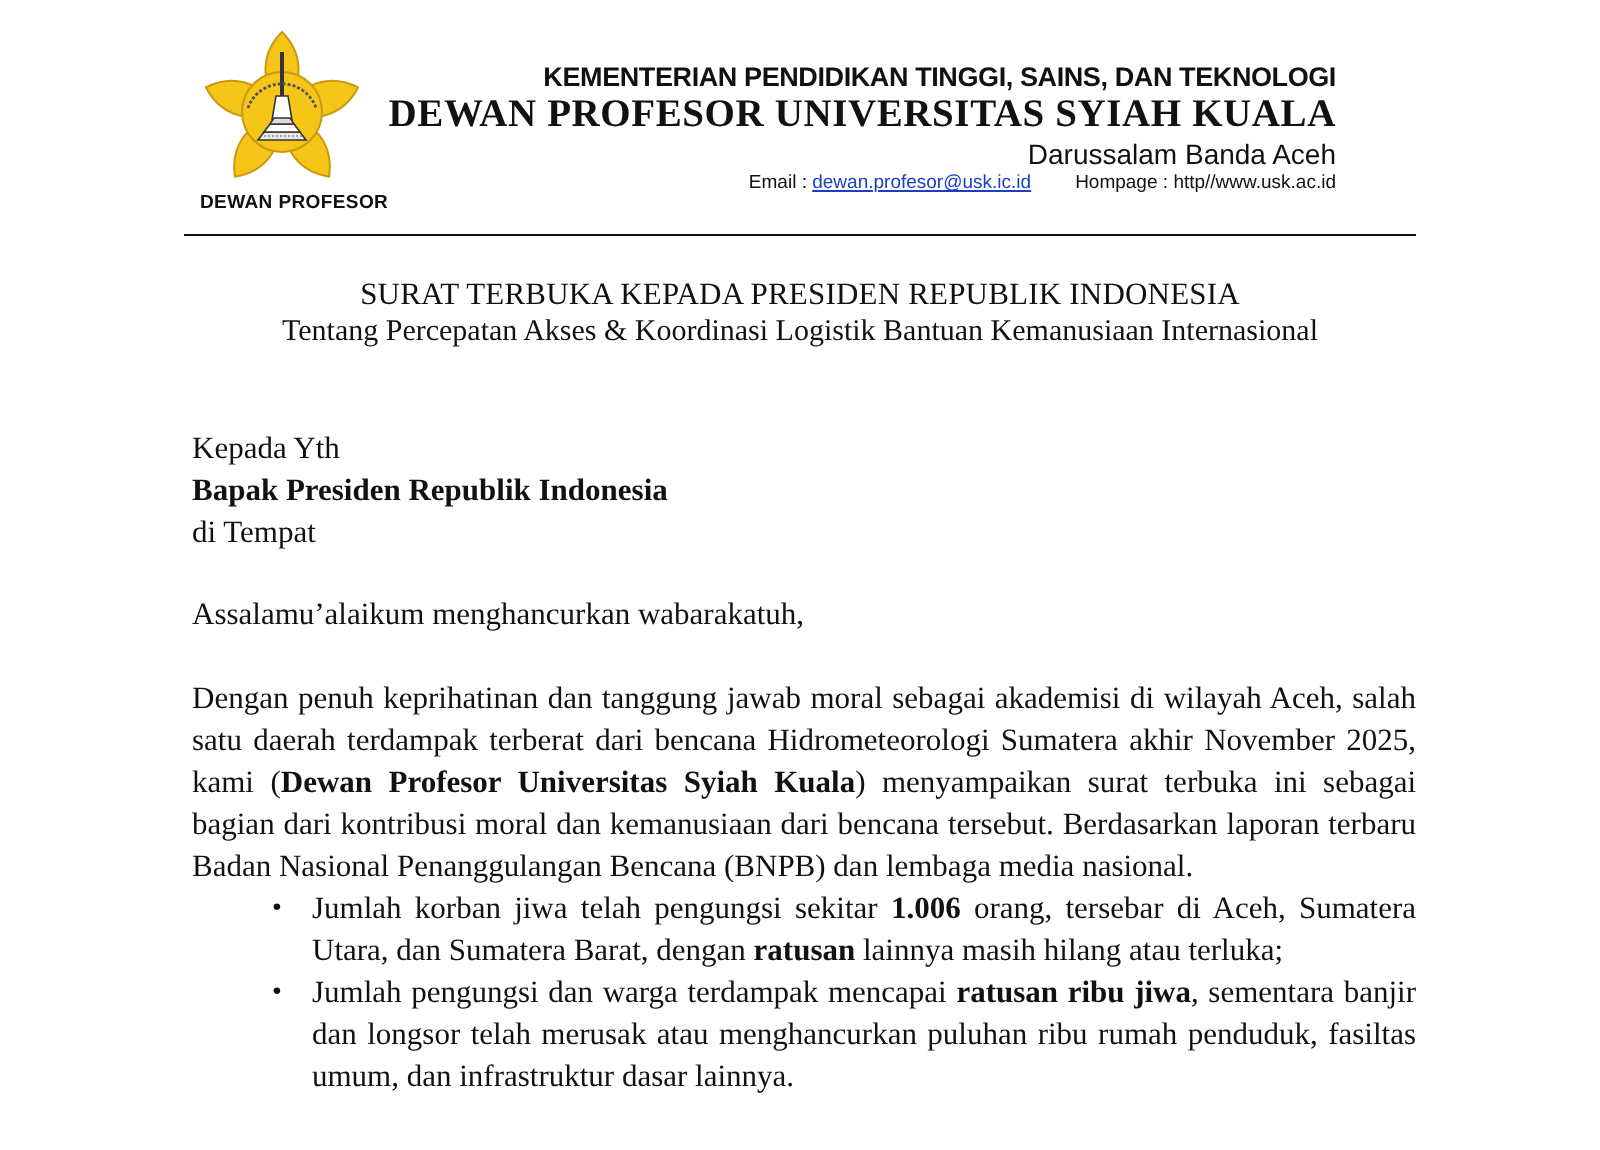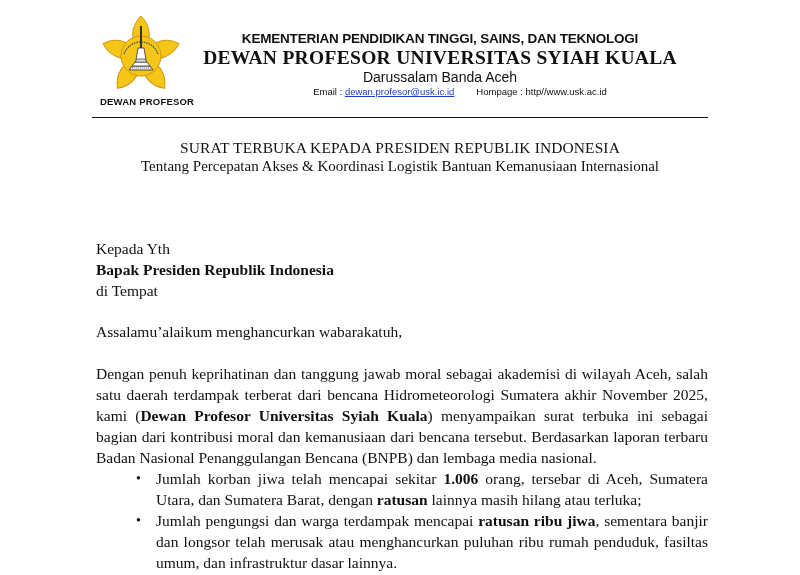--- a/index.html
+++ b/index.html
@@ -36,24 +36,24 @@
       font-family: "Liberation Sans", sans-serif;
       font-weight: bold;
       font-size: 9.5px;
       letter-spacing: 0.2px;
       color: #111;
       white-space: nowrap;
       text-align: right;
     }
     .head-text {
       position: absolute;
-      left: 200px;
+      left: 188px;
       top: 30px;
       width: 480px;
-      text-align: center;
+      text-align: right;
     }
     .ministry {
       font-family: "Liberation Sans", sans-serif;
       font-weight: bold;
       font-size: 13.5px;
       letter-spacing: -0.2px;
       line-height: 17px;
       color: #111;
       white-space: nowrap;
     }
@@ -116,21 +116,20 @@
     }
     .body-text {
       position: absolute;
       left: 96px;
       top: 214px;
       width: 612px;
       font-family: "Liberation Serif", serif;
       font-size: 15.5px;
       line-height: 20.5px;
       color: #111;
-      margin-top: 24px;
     }
     .body-text p {
       margin: 0;
     }
     .addressee p {
       margin: 0;
       line-height: 21px;
     }
     .greeting {
       margin-top: 21px !important;
@@ -215,20 +214,20 @@
     <p>di Tempat</p>
   </div>
 
   <p class="greeting">Assalamu’alaikum menghancurkan wabarakatuh,</p>
 
   <p class="para"><span>Dengan penuh keprihatinan dan tanggung jawab moral sebagai akademisi di wilayah Aceh, salah satu daerah terdampak terberat dari bencana Hidrometeorologi Sumatera akhir November 2025, kami (</span><b>Dewan Profesor Universitas Syiah Kuala</b><span>) menyampaikan surat terbuka ini sebagai bagian dari kontribusi moral dan kemanusiaan dari bencana tersebut. Berdasarkan laporan terbaru Badan Nasional Penanggulangan Bencana (BNPB) dan lembaga media nasional.</span></p>
 
   <ul class="points">
     <li>
       <span class="bullet">•</span>
-      <span>Jumlah korban jiwa telah mencapai sekitar </span><b>1.006</b><span> orang, tersebar di Aceh, Sumatera Utara, dan Sumatera Barat, dengan </span><b>ratusan</b><span> lainnya masih hilang atau terluka;</span>
+      <span>Jumlah korban jiwa telah pengungsi sekitar </span><b>1.006</b><span> orang, tersebar di Aceh, Sumatera Utara, dan Sumatera Barat, dengan </span><b>ratusan</b><span> lainnya masih hilang atau terluka;</span>
     </li>
     <li>
       <span class="bullet">•</span>
       <span>Jumlah pengungsi dan warga terdampak mencapai </span><b>ratusan ribu jiwa</b><span>, sementara banjir dan longsor telah merusak atau menghancurkan puluhan ribu rumah penduduk, fasiltas umum, dan infrastruktur dasar lainnya.</span>
     </li>
   </ul>
 </div>
 
 </body></html>

